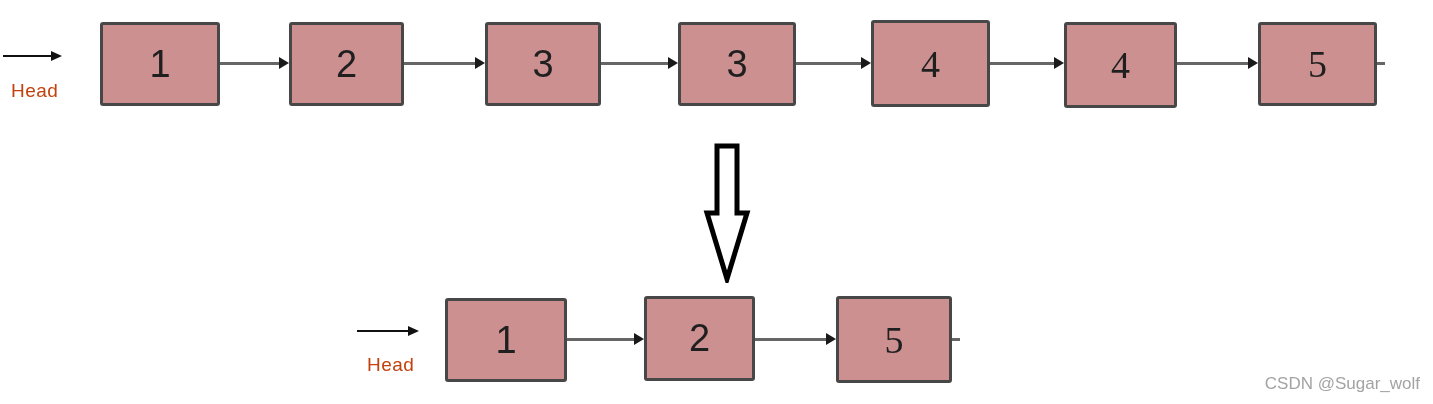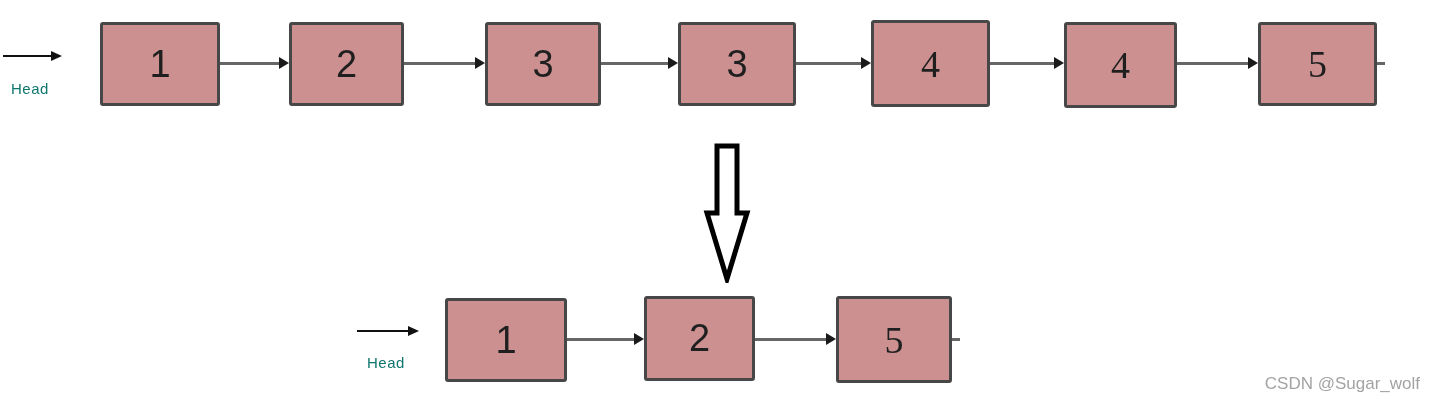--- a/index.html
+++ b/index.html
@@ -39,21 +39,21 @@
   
   .headline{position:absolute;height:2px;background:#111;}
   .headline .ah{
     position:absolute;right:-10px;top:-4px;width:0;height:0;
     border-left:11px solid #111;
     border-top:5px solid transparent;
     border-bottom:5px solid transparent;
   }
   .headlabel{
     position:absolute;
-    font-size:15px;color:#0f766e;letter-spacing:0.5px;
+    font-size:19px;color:#c2410c;letter-spacing:0.5px;
   }
   .bigarrow{position:absolute;left:700px;top:143px;}
   .watermark{
     position:absolute;right:13px;top:374px;
     font-size:17px;color:var(--watermark_color,#a3a3a3);
   }
 </style>
 </head>
 <body>
 

